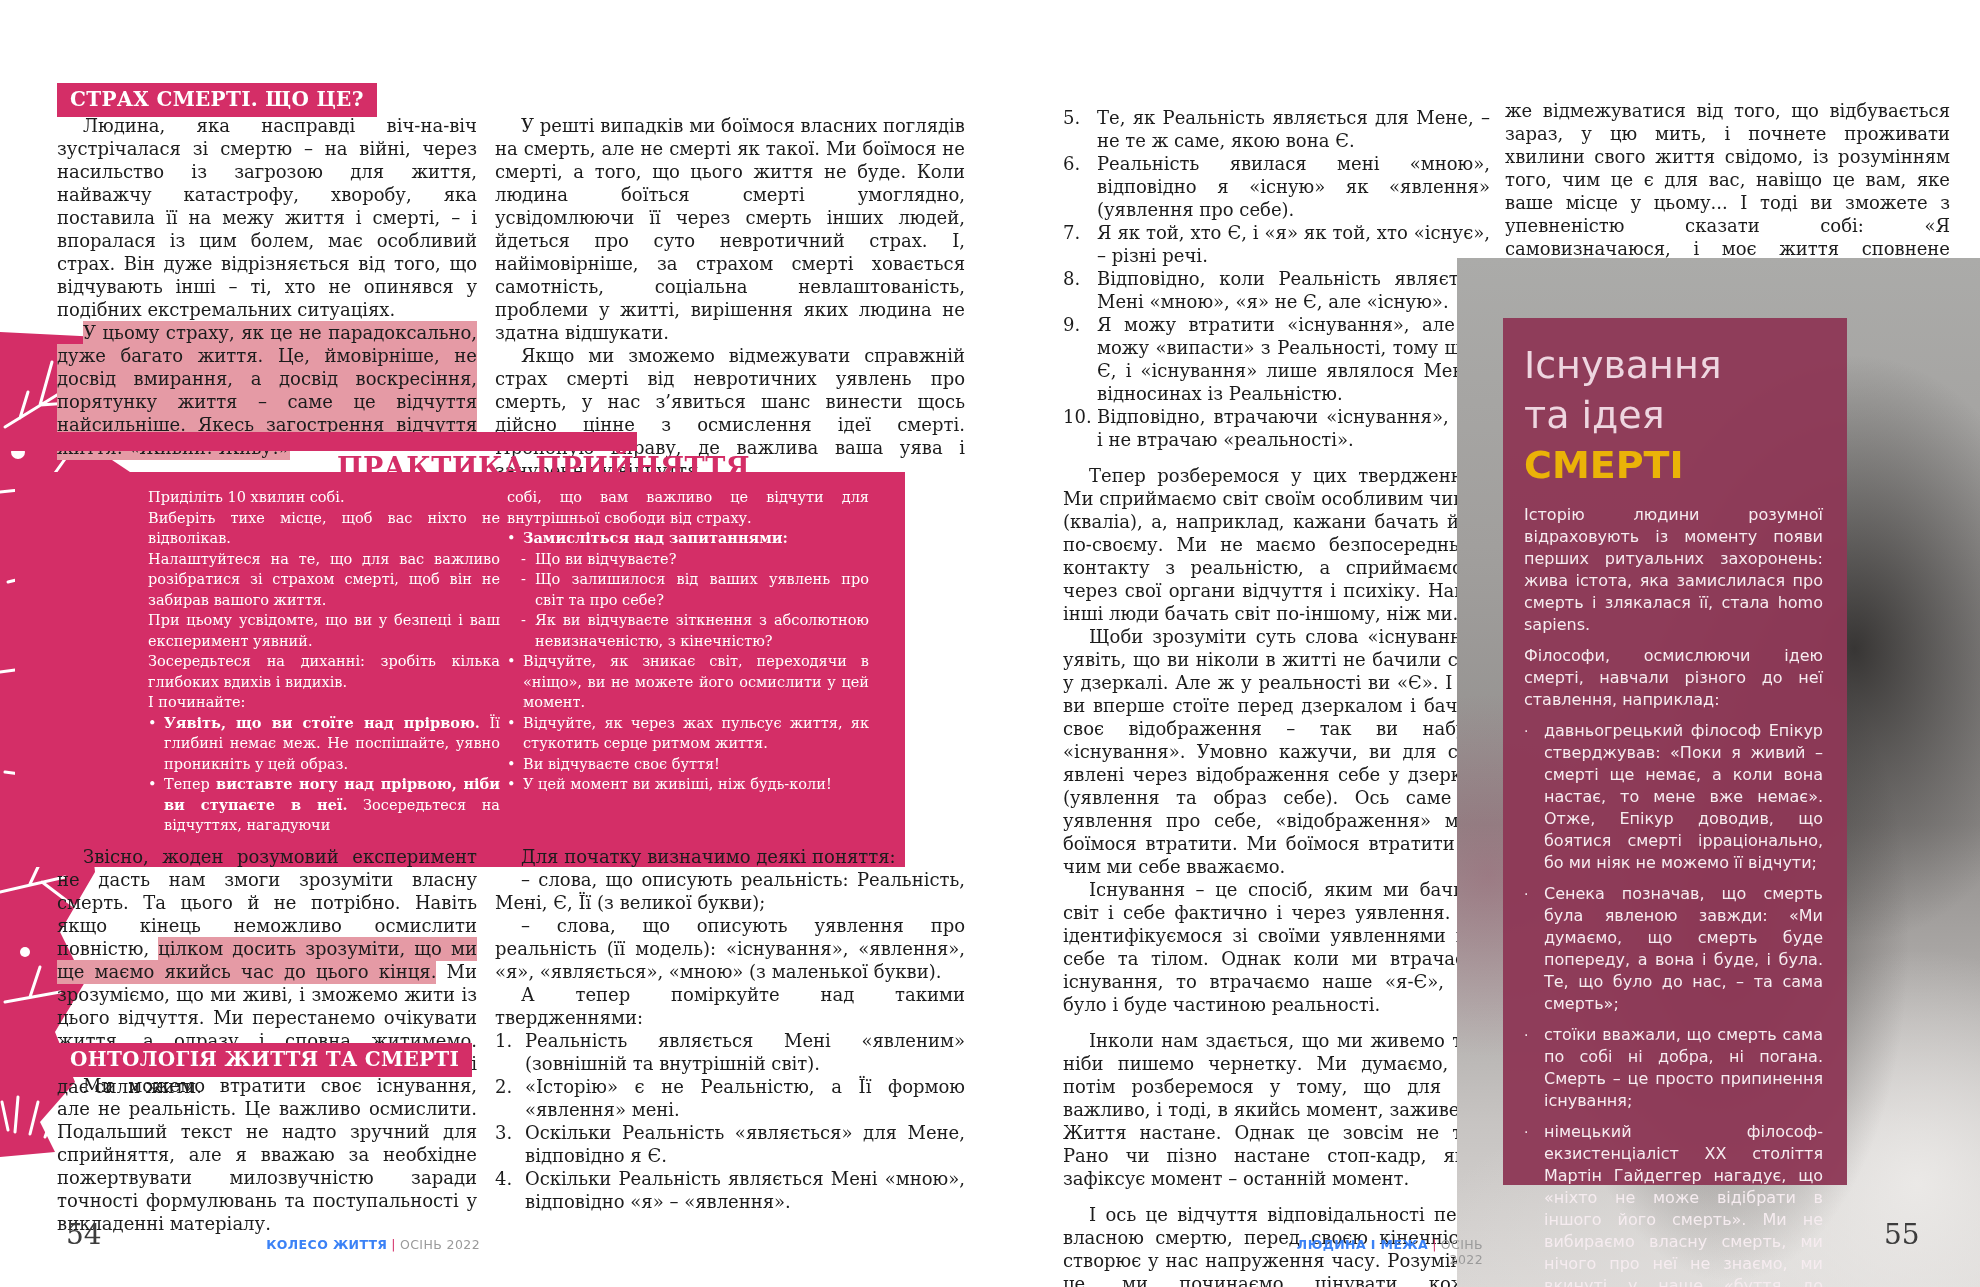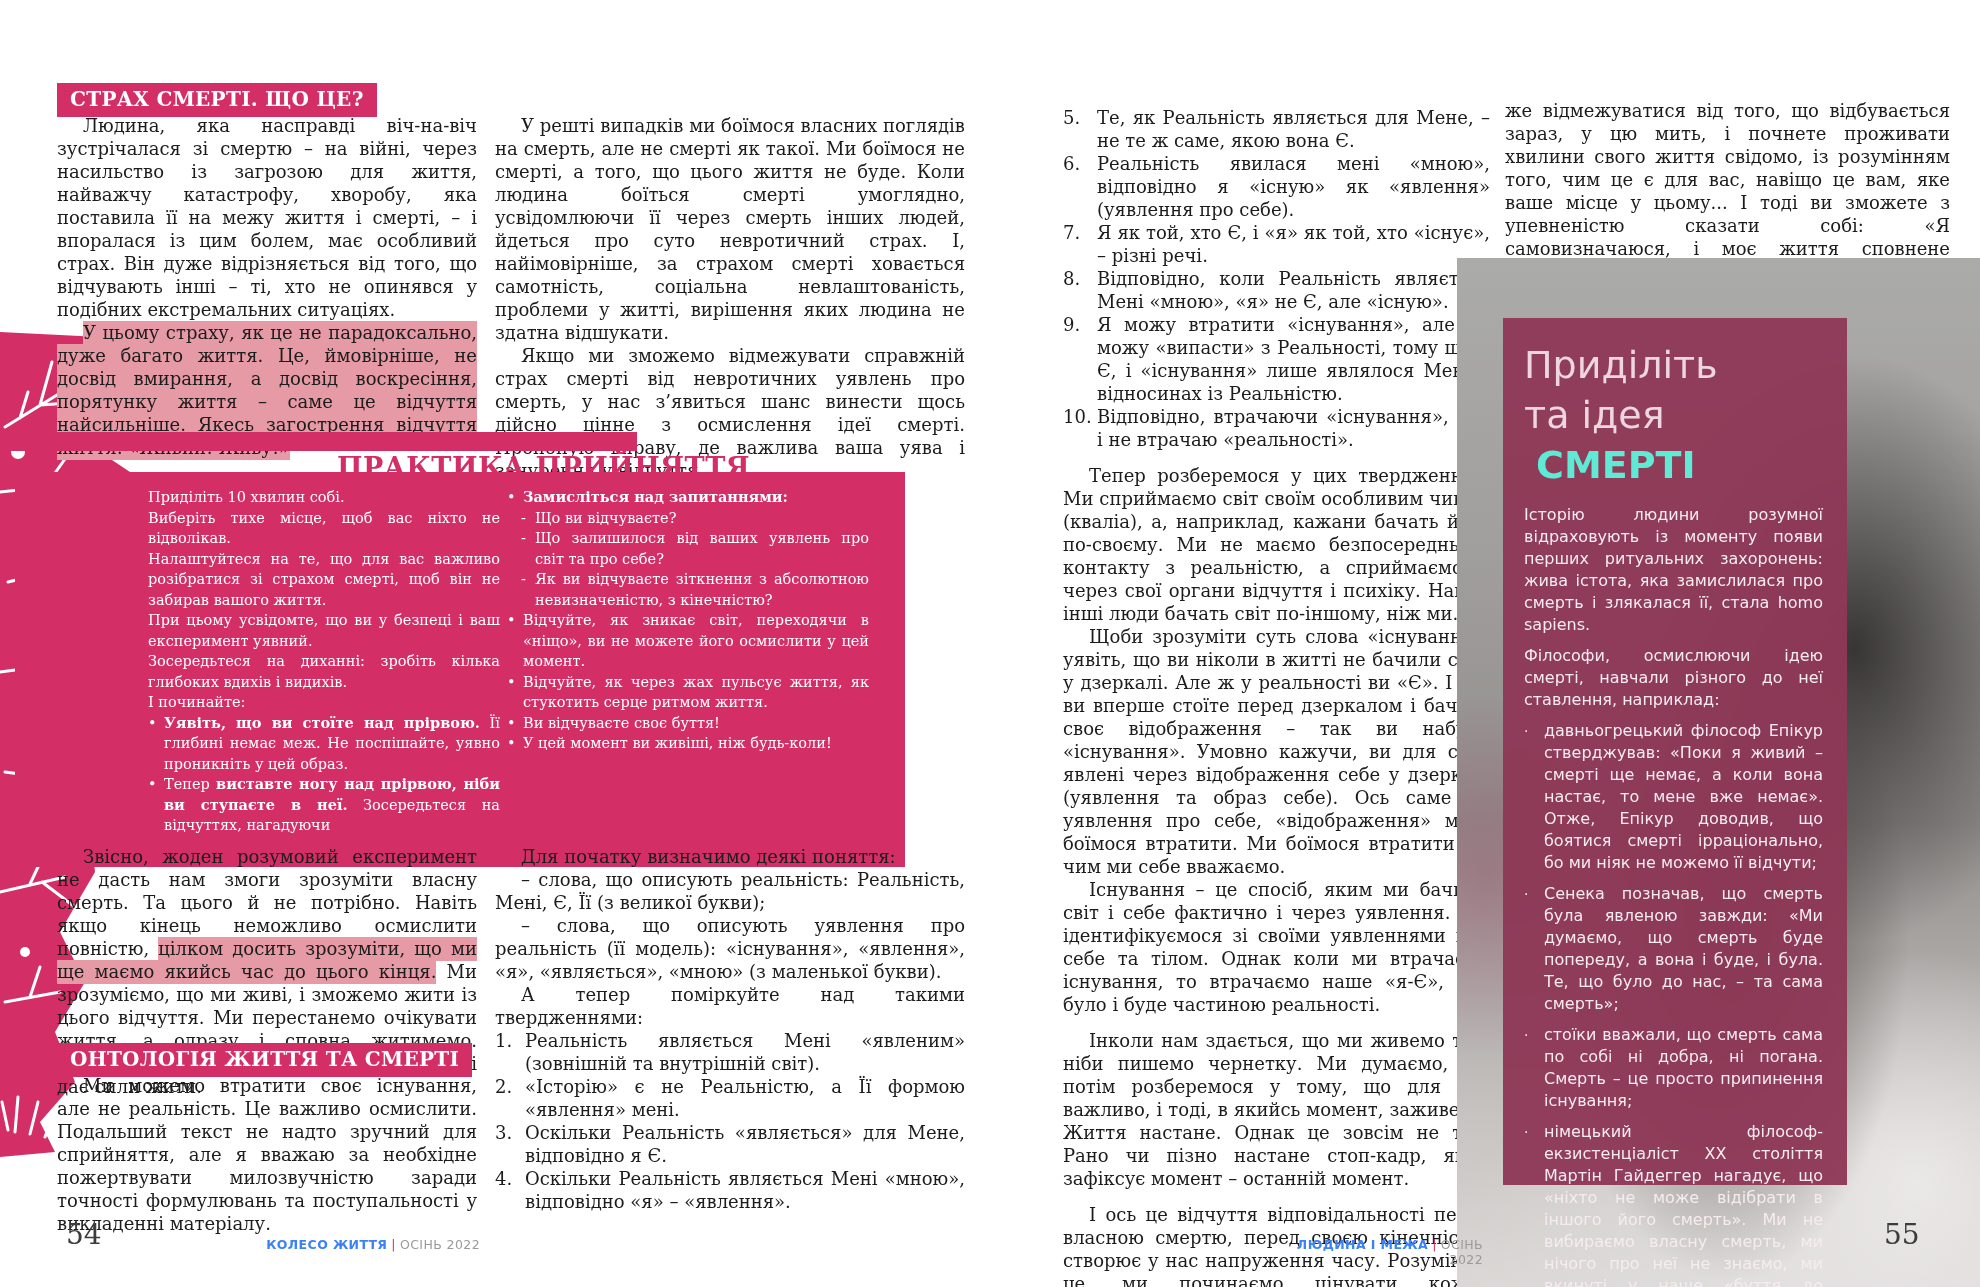--- a/index.html
+++ b/index.html
@@ -35,21 +35,21 @@
   .photo{background:
       radial-gradient(ellipse 300px 420px at 76% 38%, rgba(42,40,39,.88), rgba(42,40,39,0) 70%),
       radial-gradient(ellipse 250px 480px at 52% 66%, rgba(58,53,51,.82), rgba(58,53,51,0) 72%),
       radial-gradient(ellipse 300px 300px at 88% 90%, rgba(236,234,232,.95), rgba(236,234,232,0) 78%),
       radial-gradient(ellipse 230px 260px at 6% 60%, rgba(158,62,94,.32), rgba(158,62,94,0) 70%),
       radial-gradient(ellipse 420px 240px at 55% 99%, rgba(225,223,221,.85), rgba(225,223,221,0) 80%),
       linear-gradient(180deg,#ababa9 0%,#a19f9d 28%,#918e8c 55%,#c7c4c2 84%,#d9d6d4 100%);}
   .panel{background:rgba(142,56,86,.96);color:#f6ecf0;font-family:"DejaVu Sans", sans-serif;
          font-size:16px;line-height:22px;text-align:justify;padding:22px 24px 0 21px;box-sizing:border-box;}
   .panel-h{font-size:38px;line-height:50px;color:#eed6e0;font-weight:400;text-align:left;}
-  .panel-h .bold{color:#5eead4;font-weight:800;margin-left:12px;}
+  .panel-h .bold{color:#eab308;font-weight:800;}
   .panel p{margin:0 0 9px 0;}
   .panel .ph1{margin-top:14px;}
   .bitem{display:flex;margin-bottom:9px;}
   .bitem .mk{width:20px;flex-shrink:0;font-size:14px;}
   
   .foot{font-family:"DejaVu Sans", sans-serif;font-size:12.5px;letter-spacing:.4px;}
   .foot .mag{font-weight:bold;color:#3b82f6;}
   .foot .pipe{color:#d42e67;padding:0 4px;}
   .foot .iss{color:#9a9a9a;}
   .pgnum{font-size:28px;color:#3c3c3c;}
@@ -108,20 +108,21 @@
         <div class="pitem">
           <span class="mk">•</span>
           <span><span class="pb">Уявіть, що ви стоїте над прірвою.</span><span> Її глибині немає меж. Не поспішайте, уявно проникніть у цей образ.</span></span>
         </div>
         <div class="pitem">
           <span class="mk">•</span>
           <span><span>Тепер </span><span class="pb">виставте ногу над прірвою, ніби ви ступаєте в неї.</span><span> Зосередьтеся на відчуттях, нагадуючи</span></span>
         </div>
       </div>
       <div class="pcol" style="left:492px;top:15px;width:362px;">
+        <div>собі, що вам важливо це відчути для внутрішньої свободи від страху.</div>
         <div class="pitem">
           <span class="mk">•</span>
           <span class="pb">Замисліться над запитаннями:</span>
         </div>
         <div class="pitem sub">
           <span class="mk">-</span>
           <span>Що ви відчуваєте?</span>
         </div>
         <div class="pitem sub">
           <span class="mk">-</span>
@@ -226,21 +227,21 @@
     </div>
 
     <div class="abs body" style="left:1505px;top:99px;width:445px;">
       <p>же відмежуватися від того, що відбувається зараз, у цю мить, і почнете проживати хвилини свого життя свідомо, із розумінням того, чим це є для вас, навіщо це вам, яке ваше місце у цьому... І тоді ви зможете з упевненістю сказати собі: «Я самовизначаюся, і моє життя сповнене сенсу!»</p>
     </div>
 
     <div class="abs photo" style="left:1457px;top:258px;width:523px;height:1029px;"></div>
 
     <div class="abs panel" style="left:1503px;top:318px;width:344px;height:867px;">
       <div class="panel-h">
-        <div>Приділіть</div>
+        <div>Існування</div>
         <div><span>та ідея </span><span class="bold">СМЕРТІ</span></div>
       </div>
       <p class="ph1">Історію людини розумної відраховують із моменту появи перших ритуальних захоронень: жива істота, яка замислилася про смерть і злякалася її, стала homo sapiens.</p>
       <p>Філософи, осмислюючи ідею смерті, навчали різного до неї ставлення, наприклад:</p>
       <div class="bitem">
         <span class="mk">·</span>
         <span>давньогрецький філософ Епікур стверджував: «Поки я живий – смерті ще немає, а коли вона настає, то мене вже немає». Отже, Епікур доводив, що боятися смерті ірраціонально, бо ми ніяк не можемо її відчути;</span>
       </div>
       <div class="bitem">
         <span class="mk">·</span>

